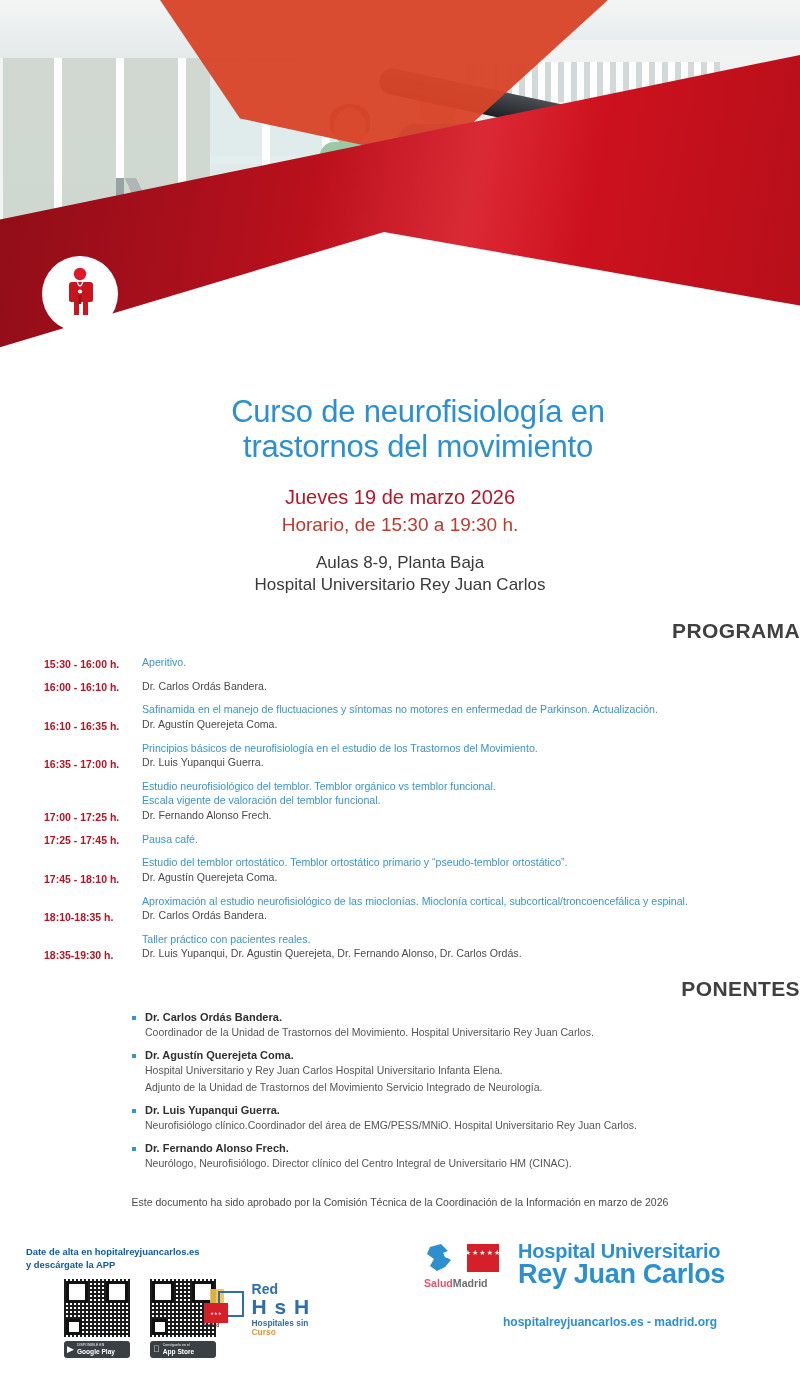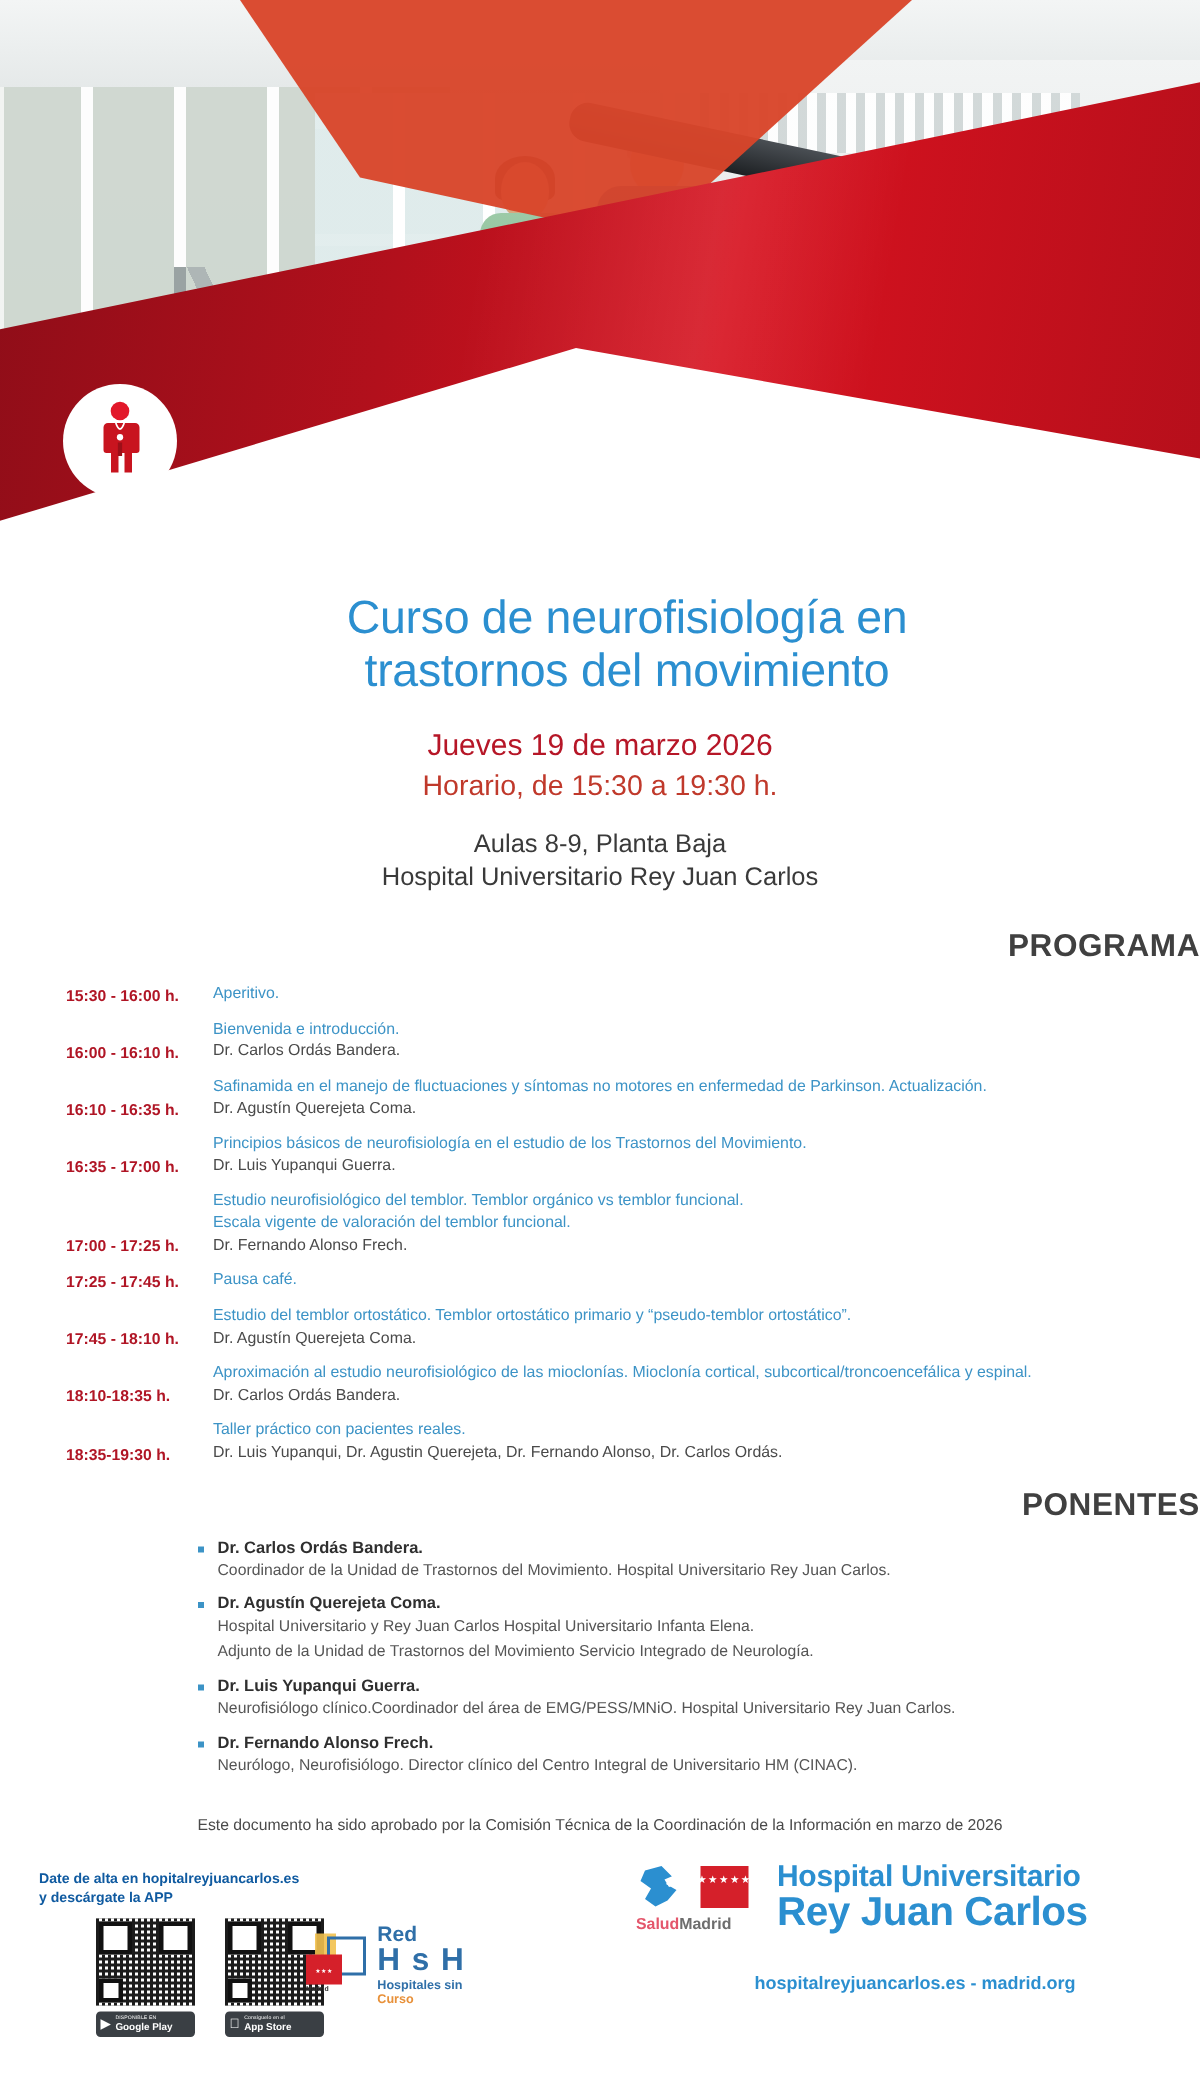--- a/index.html
+++ b/index.html
@@ -508,21 +508,20 @@
     <div class="programa" id="programa-list">
         <div class="prog-row">
           <div class="prog-time">15:30 - 16:00 h.</div>
           <div class="prog-body">
             <div class="prog-title">Aperitivo.</div>
           </div>
         </div>
         <div class="prog-row">
           <div class="prog-time">16:00 - 16:10 h.</div>
           <div class="prog-body">
-            <div class="prog-title">Bienvenida e introducción.</div>
             <div class="prog-speaker">Dr. Carlos Ordás Bandera.</div>
           </div>
         </div>
         <div class="prog-row">
           <div class="prog-time">16:10 - 16:35 h.</div>
           <div class="prog-body">
             <div class="prog-title">Safinamida en el manejo de fluctuaciones y síntomas no motores en enfermedad de Parkinson. Actualización.</div>
             <div class="prog-speaker">Dr. Agustín Querejeta Coma.</div>
           </div>
         </div>

